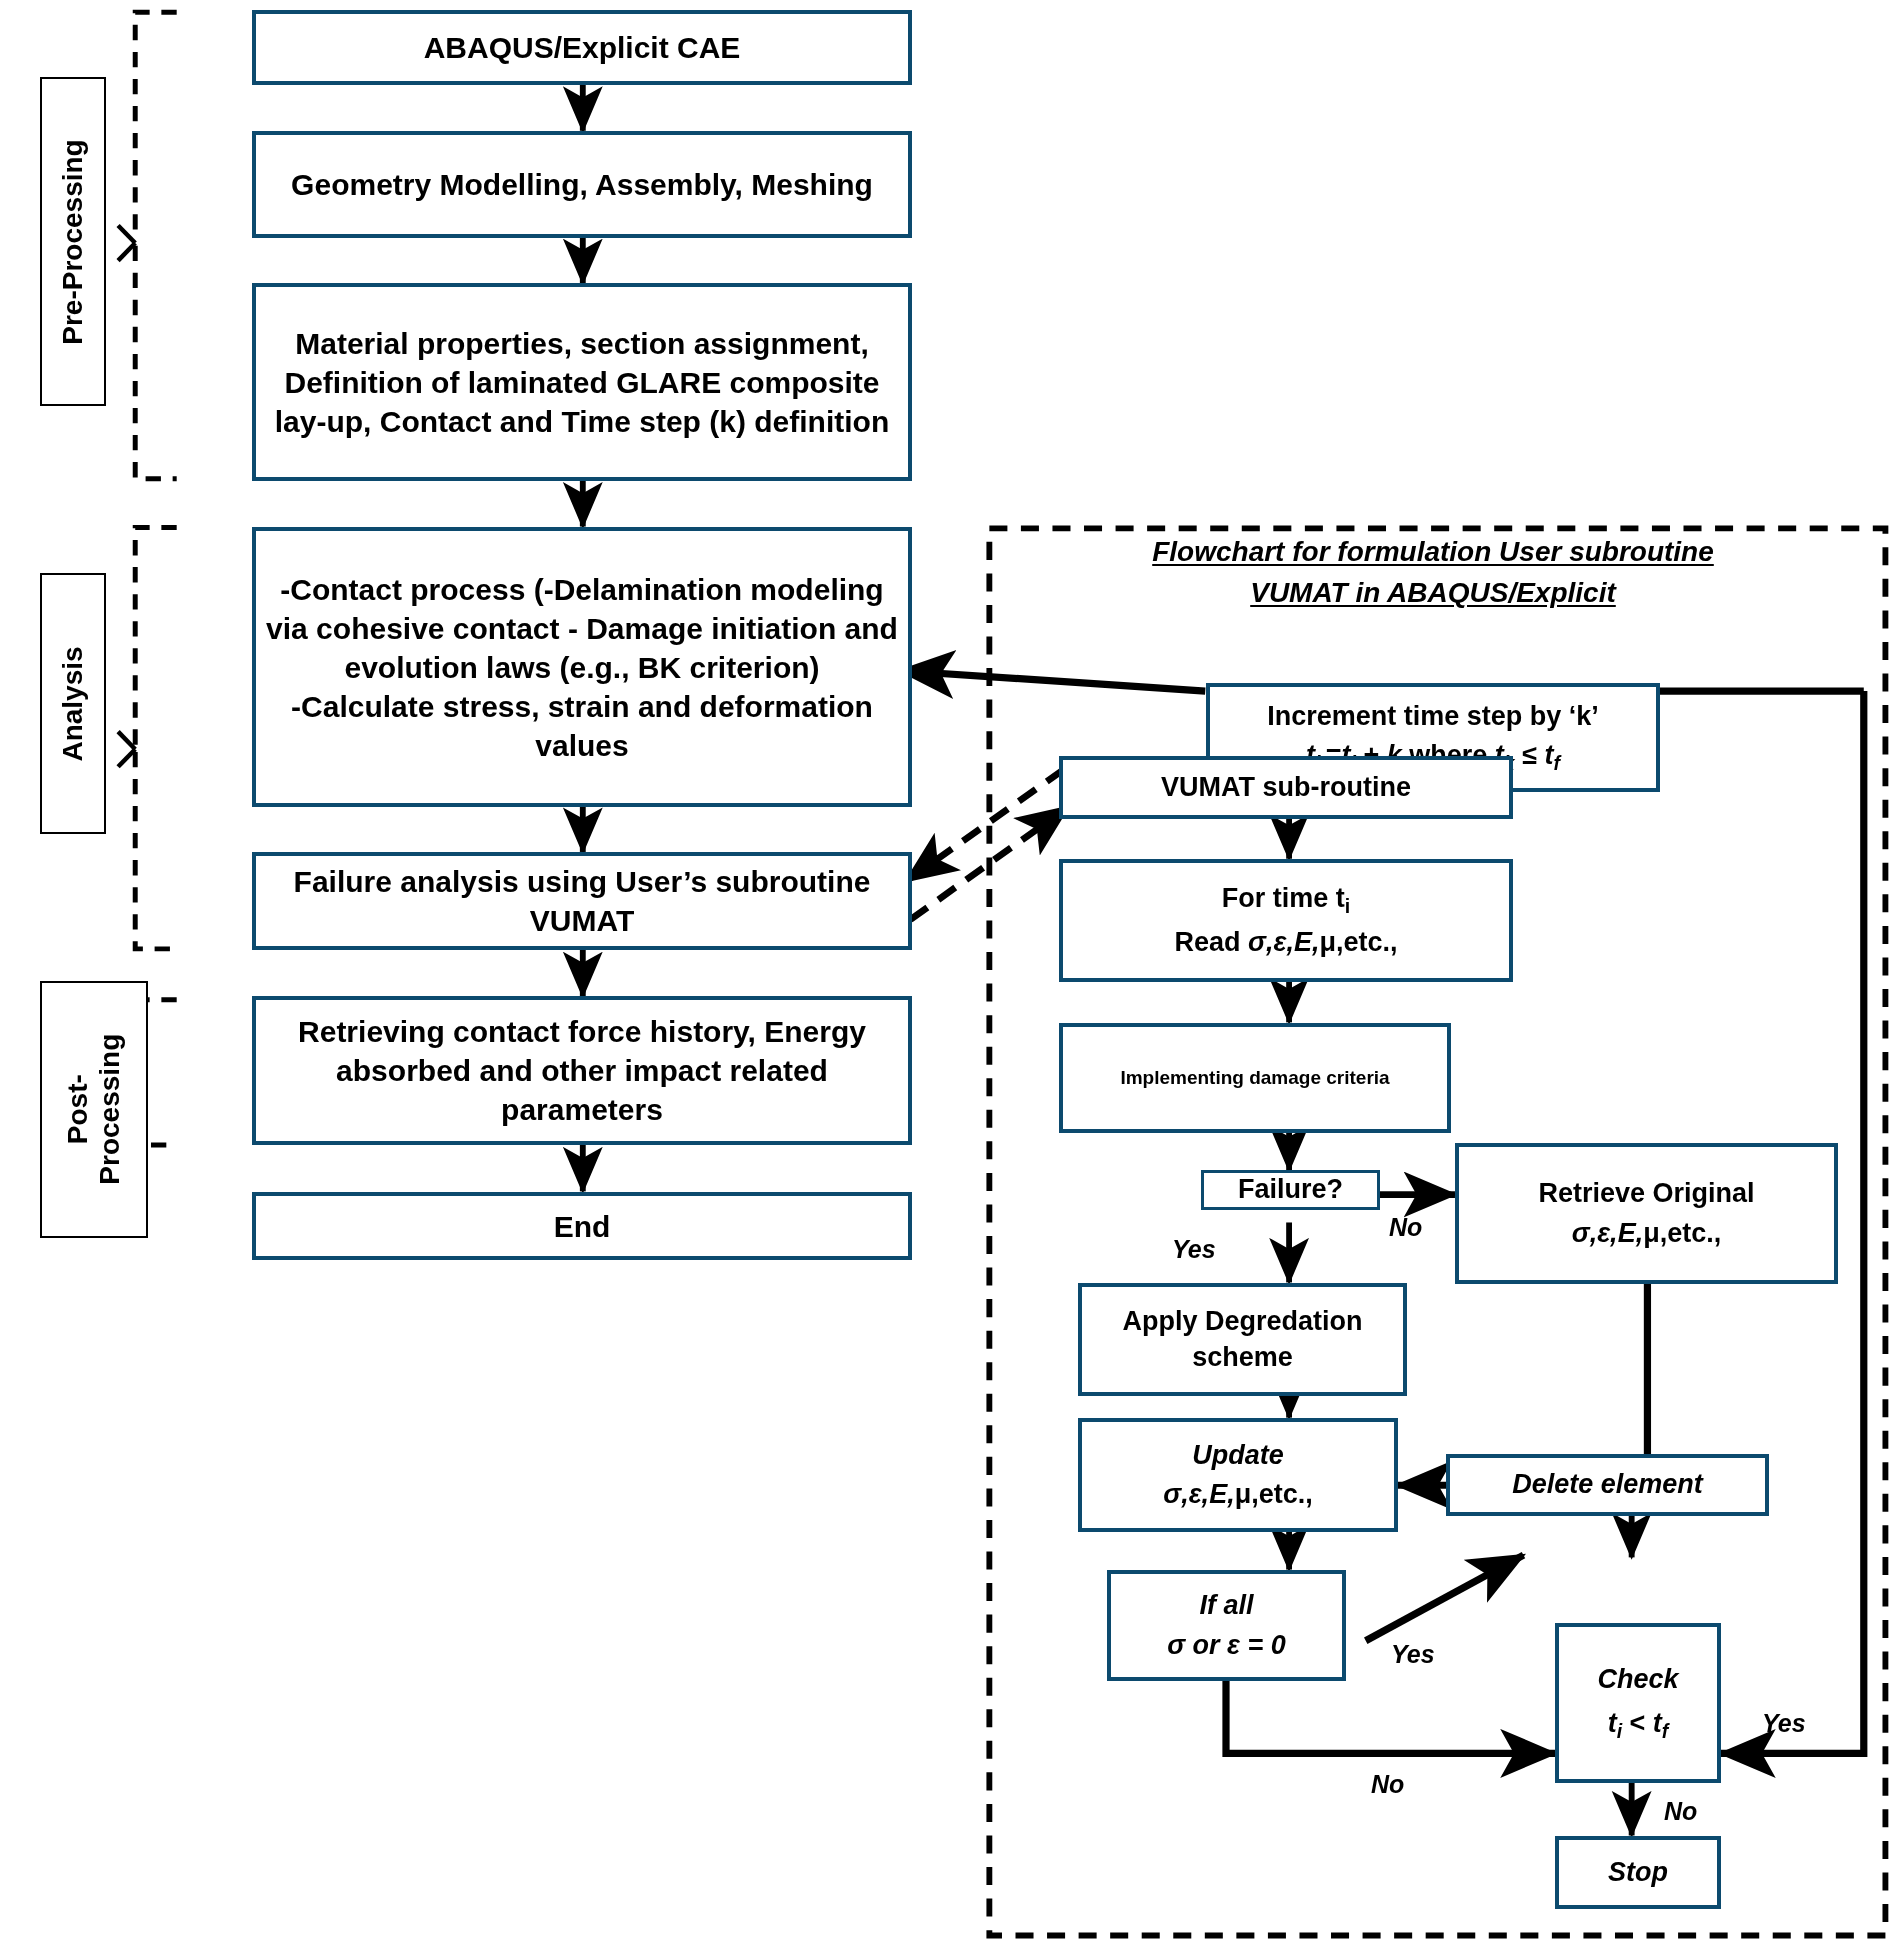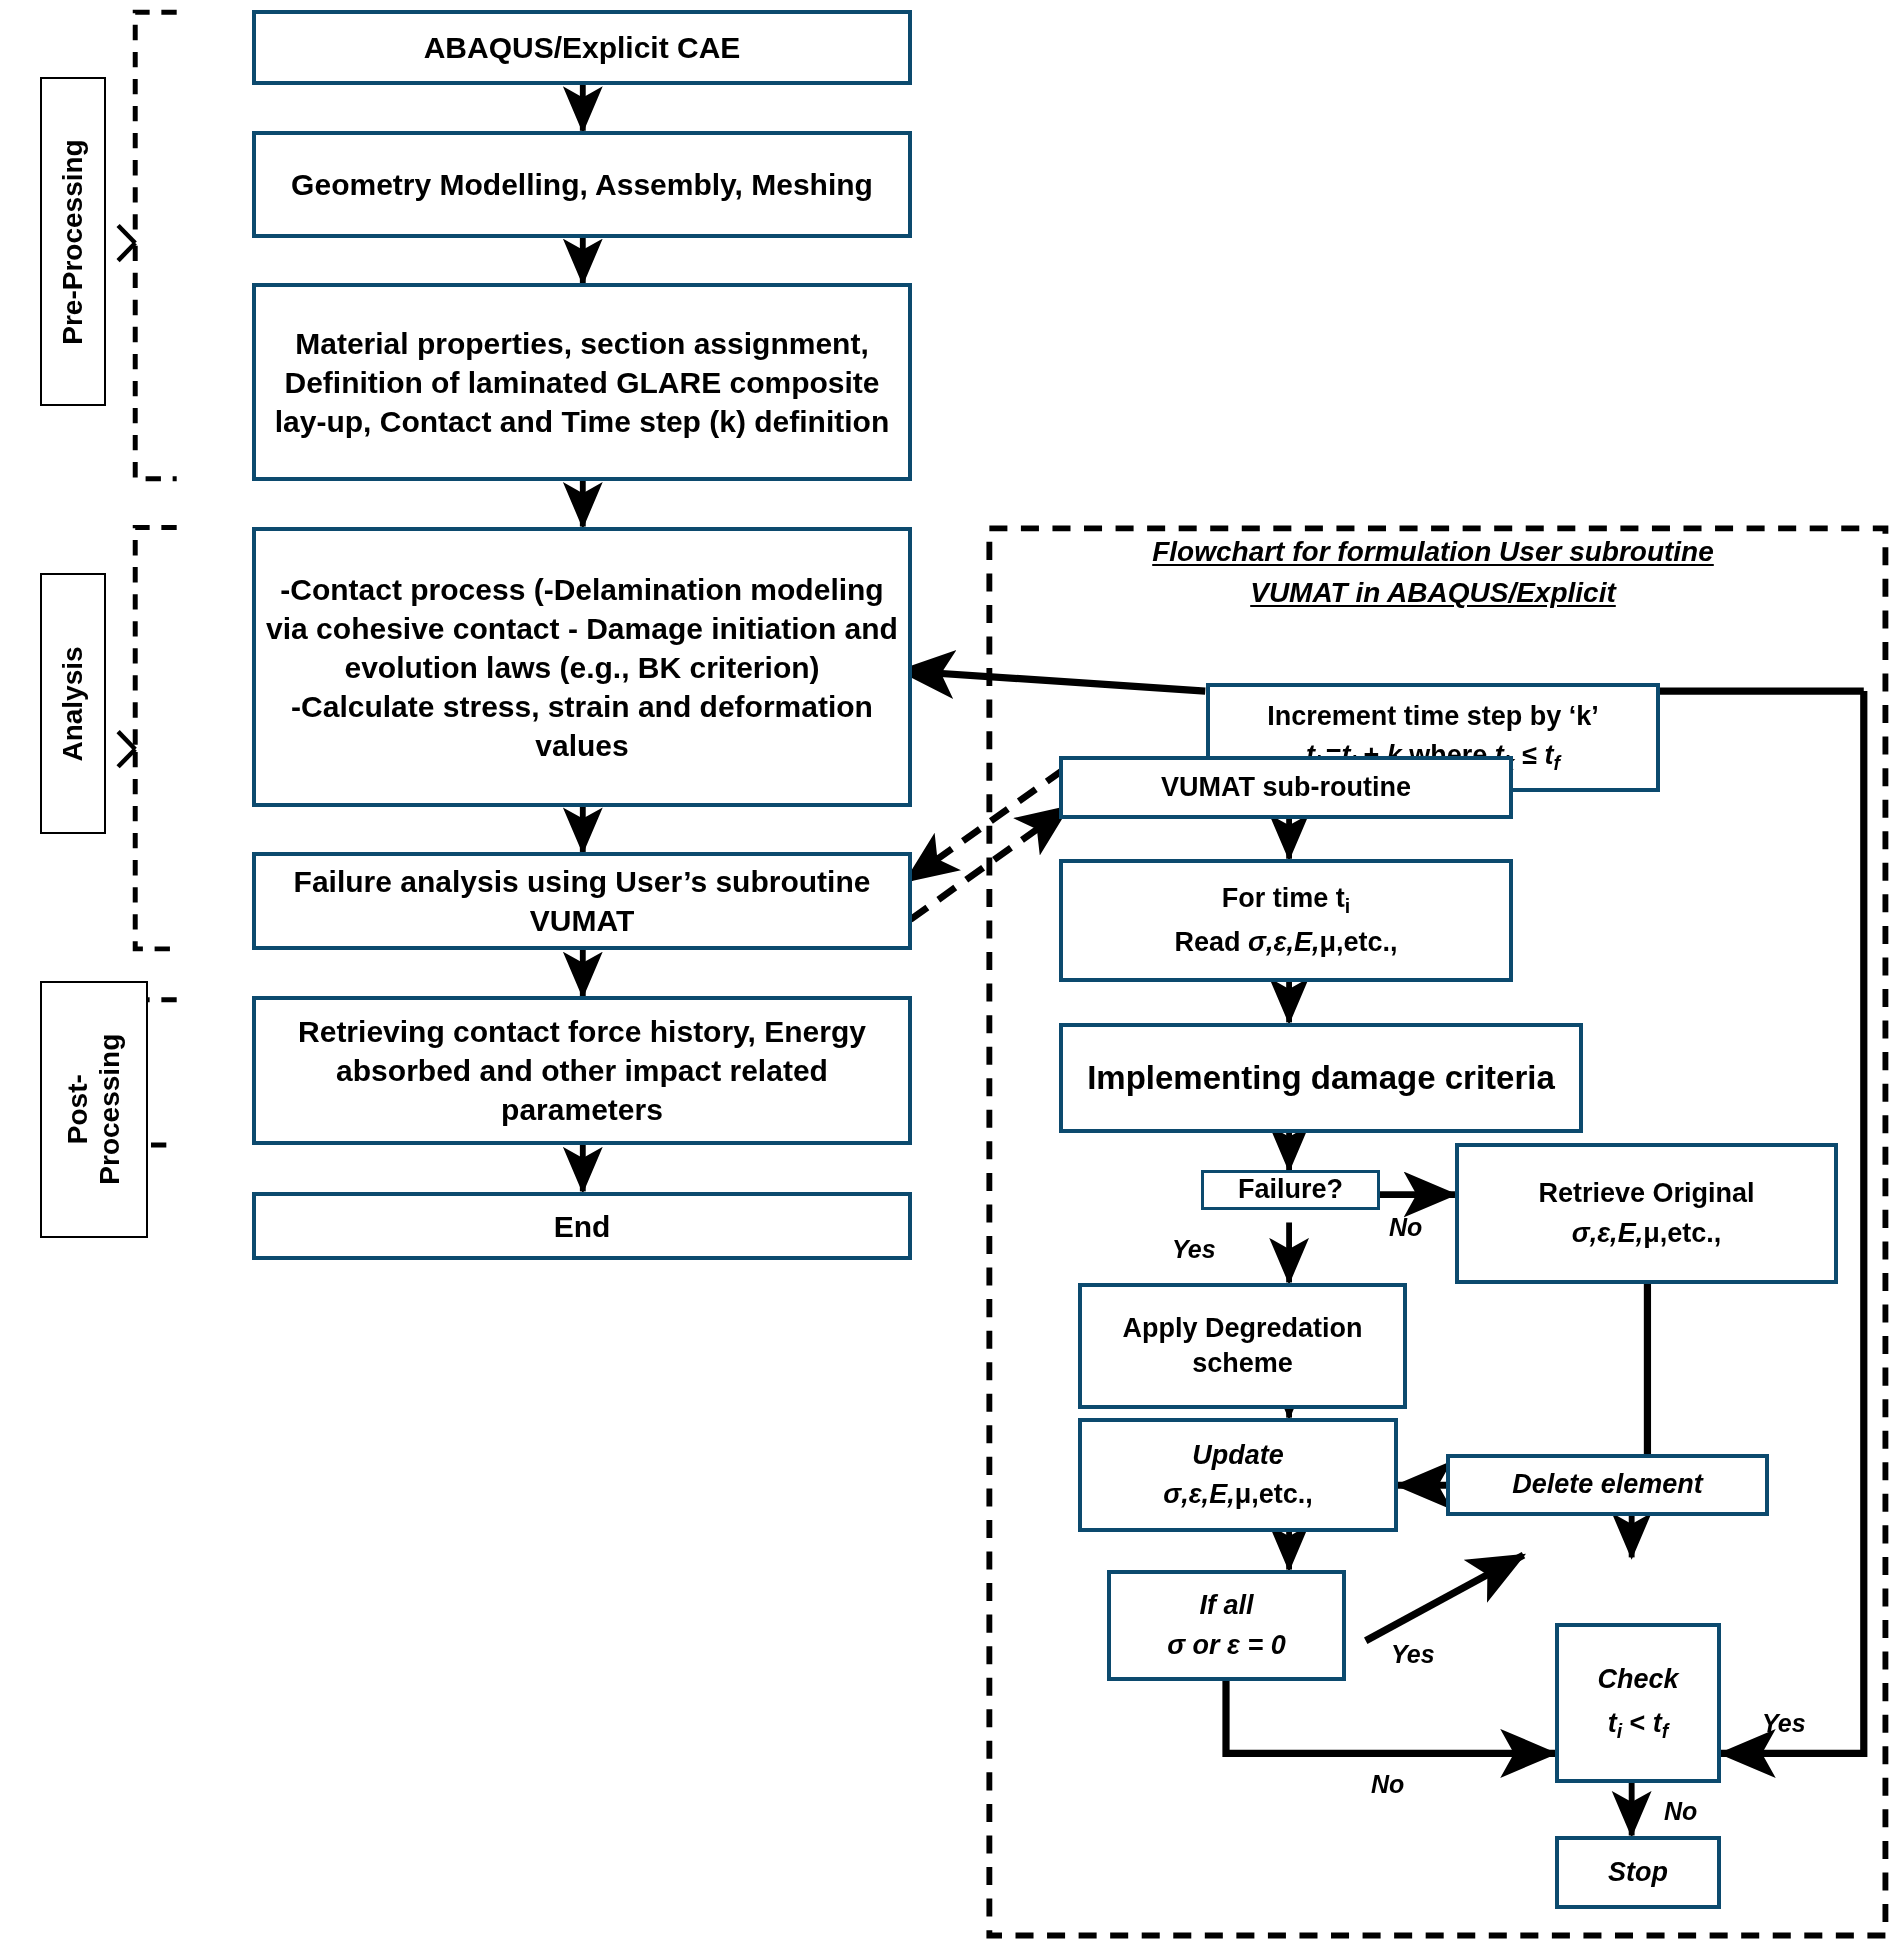--- a/index.html
+++ b/index.html
@@ -141,32 +141,32 @@
 
   <div class="node" style="left:1059px;top:756px;width:454px;height:63px;font-size:27px;">VUMAT sub-routine</div>
 
   <div class="node" style="left:1059px;top:859px;width:454px;height:123px;font-size:27px;flex-direction:column;">
     <div>For time <strong>t</strong><span class="sub"><strong>i</strong></span></div>
     <div style="margin-top:5.4px;">
       Read <span class="greek">σ,ε,<em>E</em>,</span>μ,etc.,
     </div>
   </div>
 
-  <div class="node" style="left:1059px;top:1023px;width:524px;height:110px;font-size:33px;">Implementing damage criteria</div>
+  <div class="node" style="left:1059px;top:1023px;width:392px;height:110px;font-size:19px;">Implementing damage criteria</div>
 
   <div class="node thin" style="left:1201px;top:1170px;width:179px;height:40px;font-size:27px;">Failure?</div>
 
   <div class="node" style="left:1455px;top:1143px;width:383px;height:141px;font-size:27px;flex-direction:column;">
     <div>Retrieve Original</div>
     <div style="margin-top:4.5px;">
       <span class="greek">σ,ε,<em>E</em>,</span>μ,etc.,
     </div>
   </div>
 
-  <div class="node" style="left:1078px;top:1283px;width:329px;height:126px;font-size:27px;">Apply Degredation scheme</div>
+  <div class="node" style="left:1078px;top:1283px;width:329px;height:113px;font-size:27px;">Apply Degredation scheme</div>
 
   <div class="node" style="left:1078px;top:1418px;width:320px;height:114px;font-size:27px;flex-direction:column;">
     <div><em class="b">Update</em></div>
     <div style="margin-top:4.5px;">
       <span class="greek">σ,ε,<em>E</em>,</span>μ,etc.,
     </div>
   </div>
 
   <div class="node" style="left:1107px;top:1570px;width:239px;height:111px;font-size:27px;flex-direction:column;text-align:right;">
     <div><em class="b">If all</em></div>

